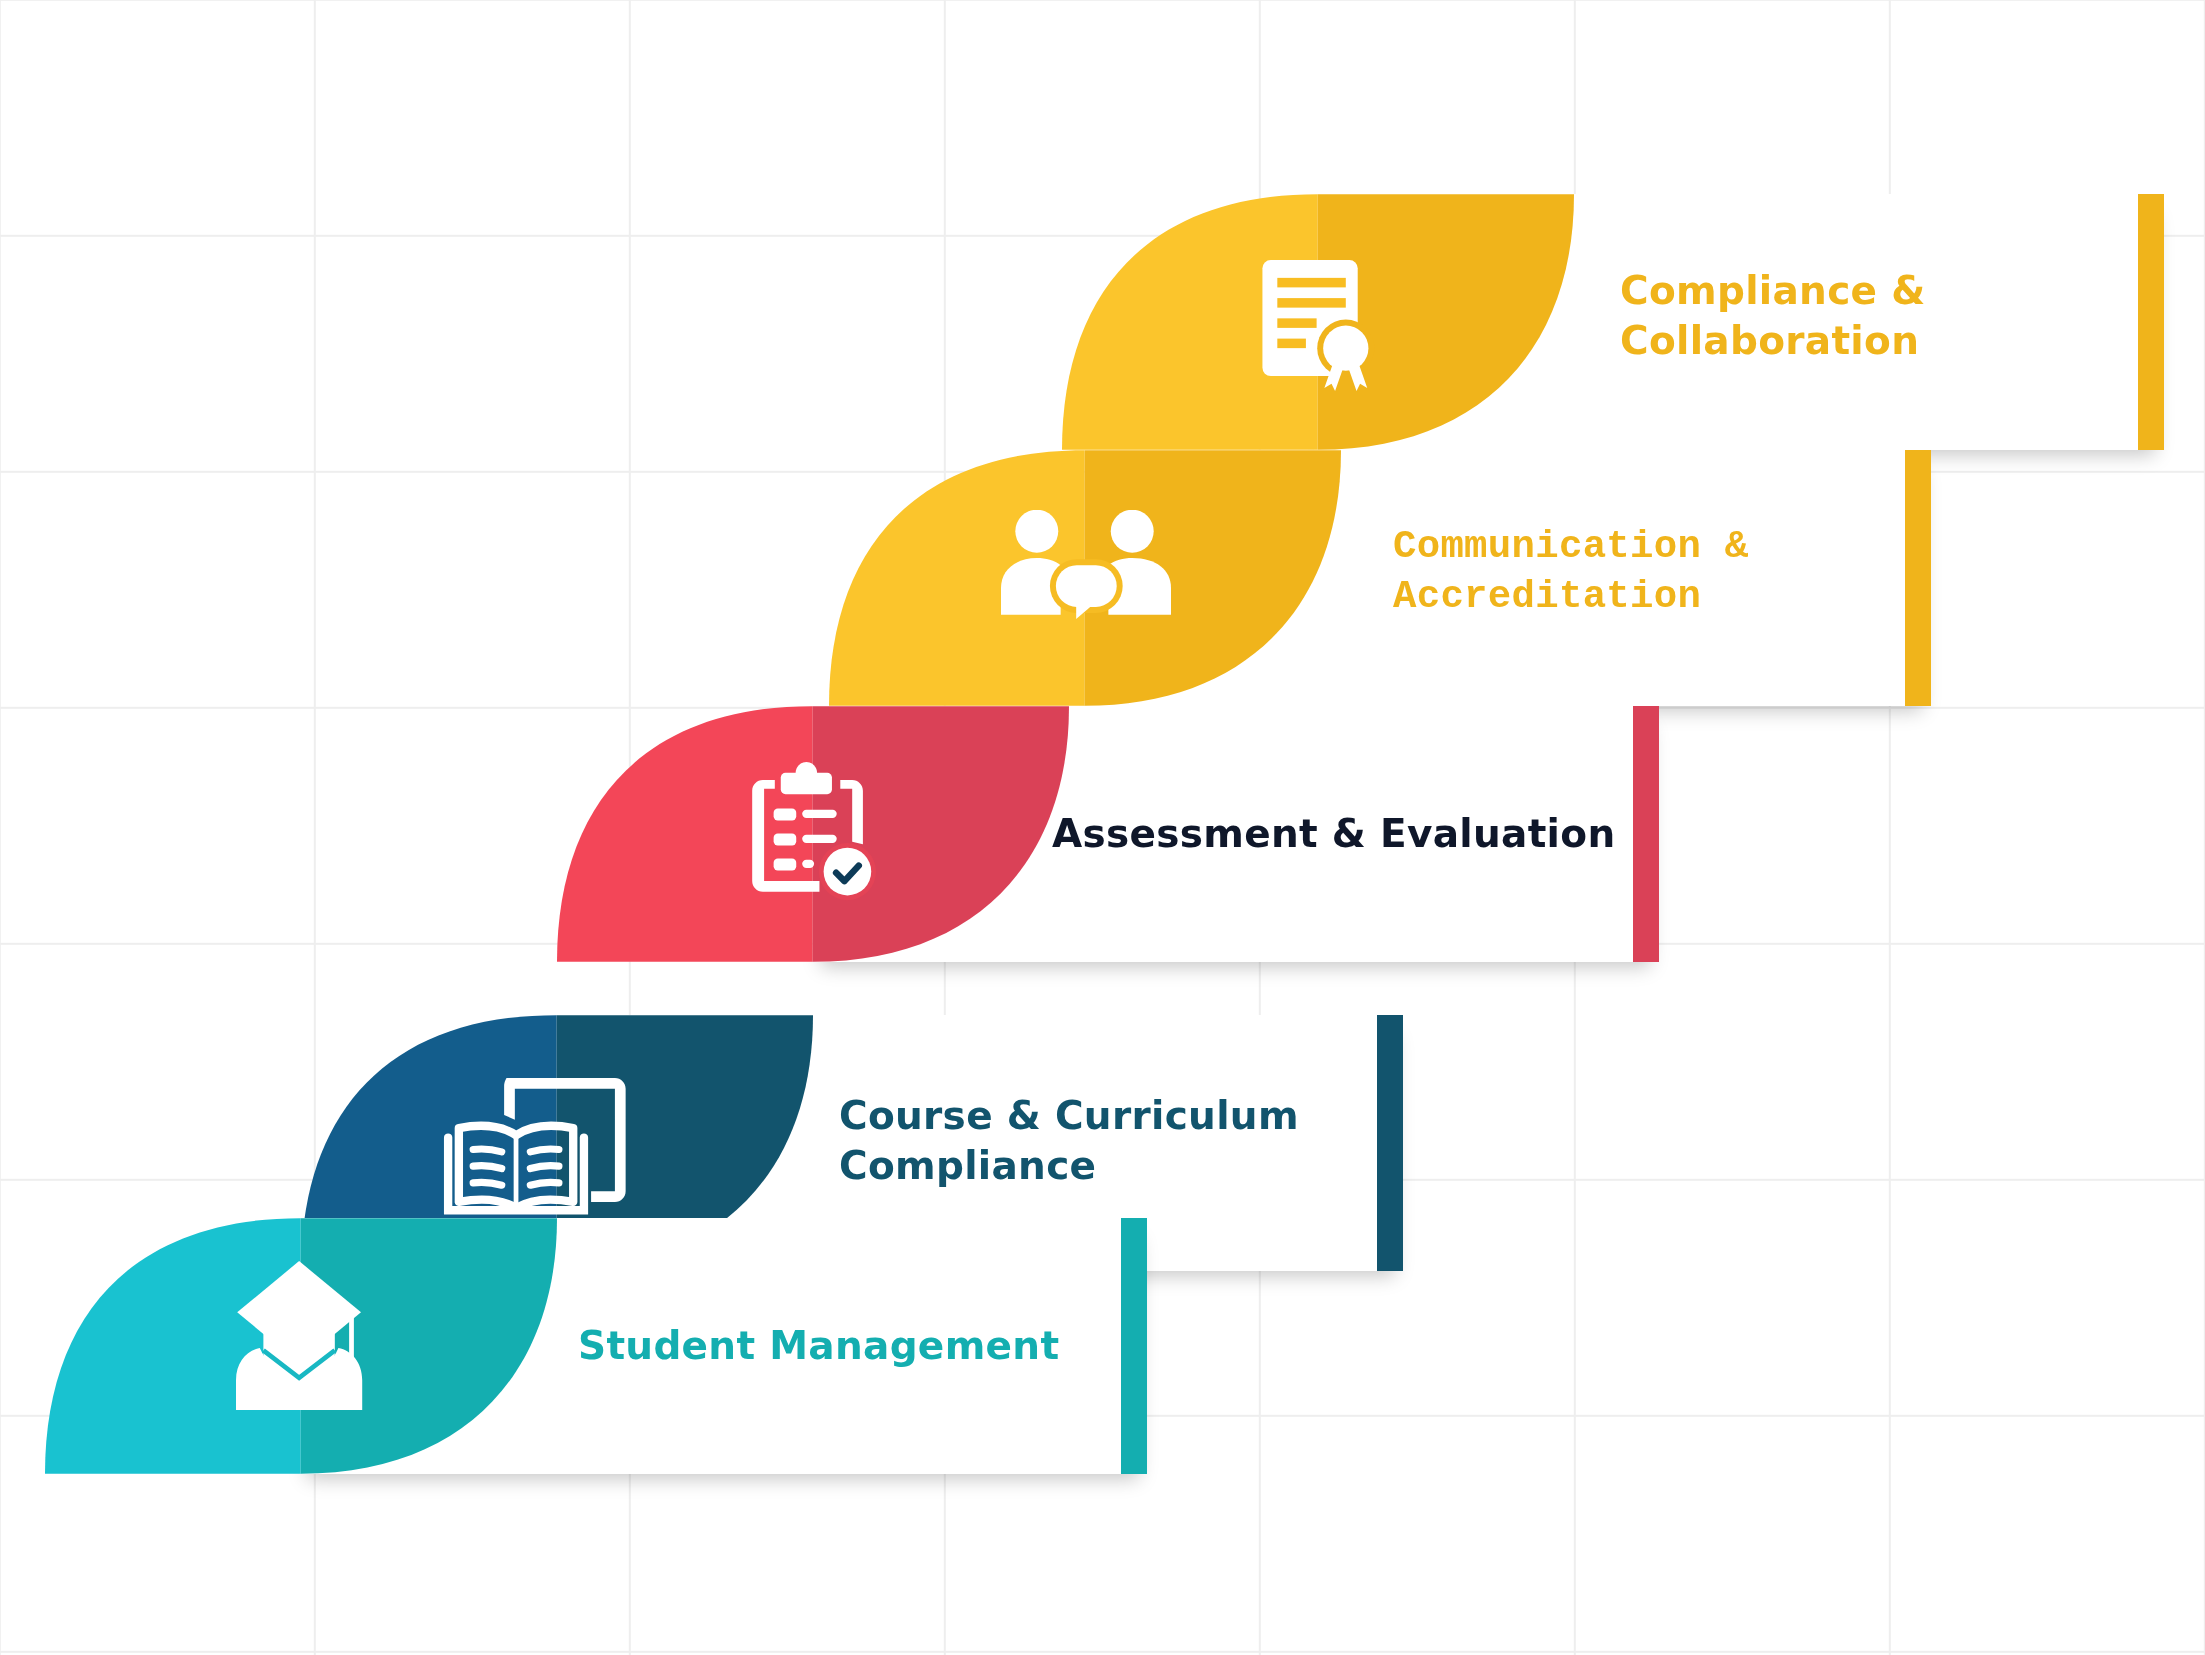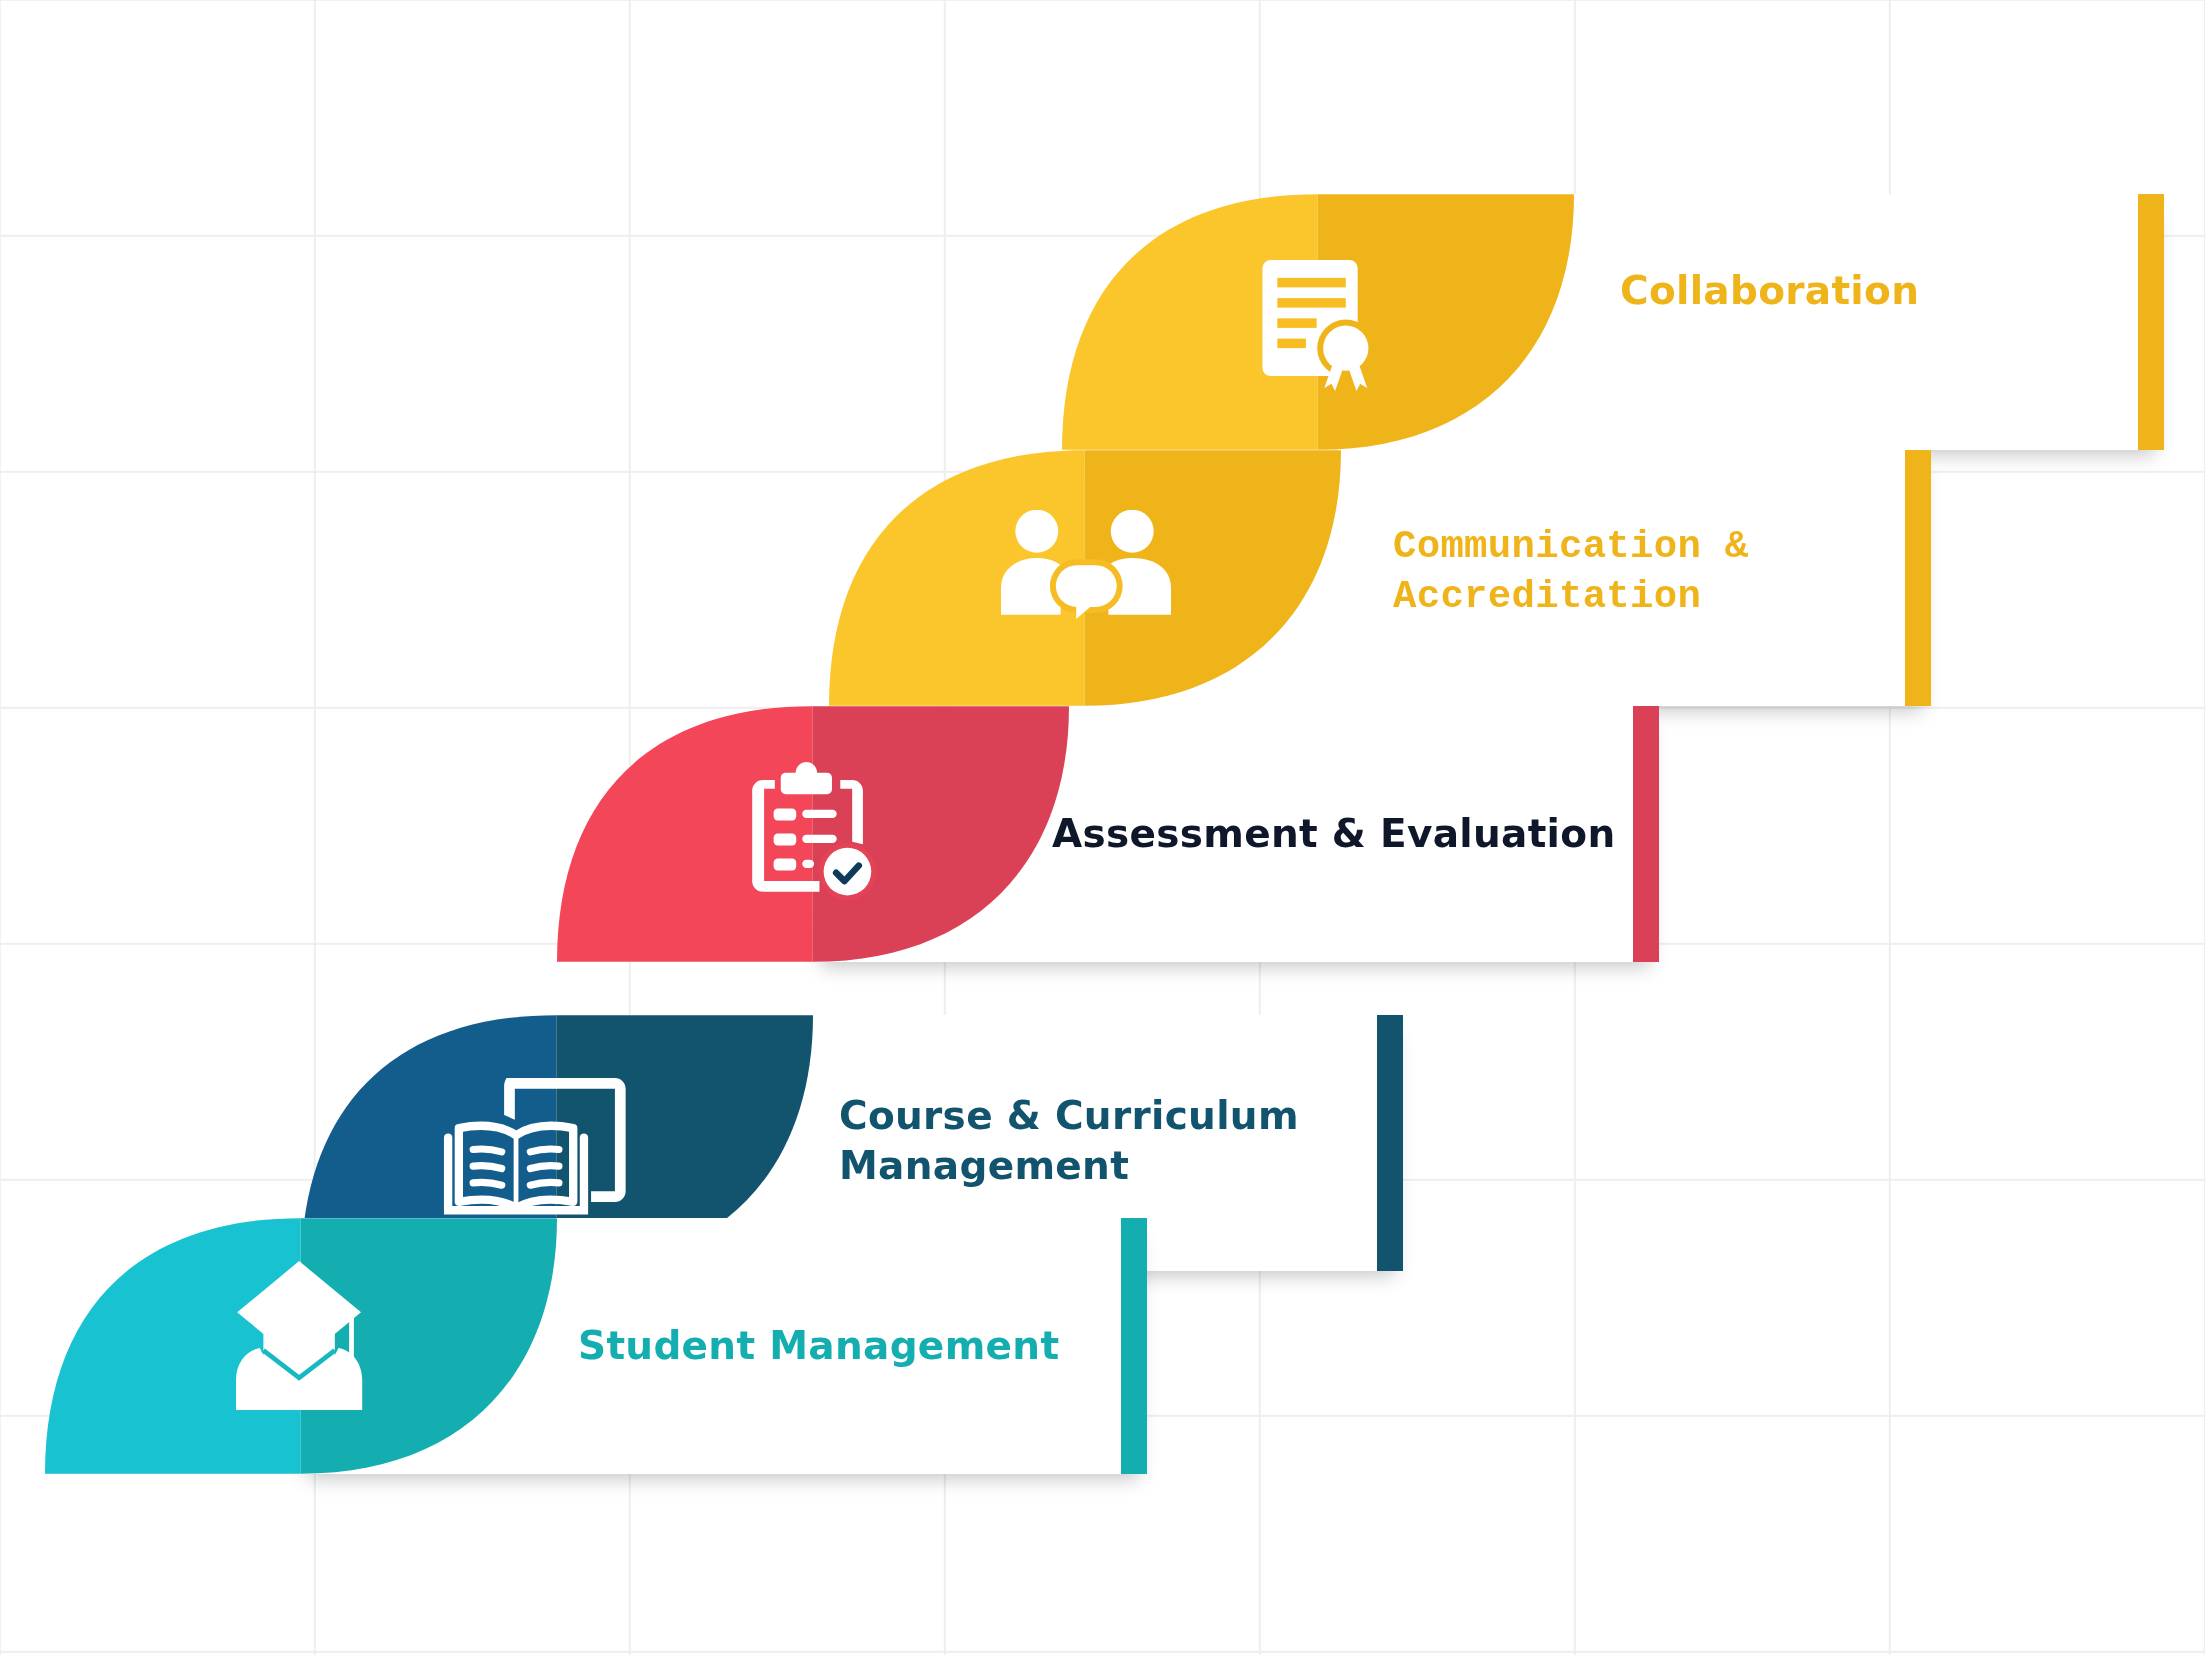--- a/index.html
+++ b/index.html
@@ -41,20 +41,21 @@
     <rect x="25" y="30" width="115" height="16" fill="#f8bd22"></rect>
     <rect x="25" y="64" width="115" height="16" fill="#f8bd22"></rect>
     <rect x="25" y="98" width="66" height="16" fill="#f8bd22"></rect>
     <rect x="25" y="132" width="48" height="16" fill="#f8bd22"></rect>
     <circle cx="140" cy="148" r="48" fill="#f0b41b"></circle>
     <path d="M118 175 L 104 215 L 116 208 L 122 220 L 136 180 Z" fill="#ffffff"></path>
     <path d="M162 175 L 176 215 L 164 208 L 158 220 L 144 180 Z" fill="#ffffff"></path>
     <circle cx="140" cy="148" r="38" fill="#ffffff"></circle>
   </svg>
   <div class="label" style="left:1620px; top:72px; color:#f0b41b;">
+    <div>Compliance &amp;</div>
     <div>Collaboration</div>
   </div>
 </div>
 
 <div class="row" style="left:16px; top:450px; width:1839px;font-family:Liberation Mono, monospace;">
   <div class="card" style="left:1069px; width:845px;"></div>
   <div class="bar" style="left:1889px; background:#f0b41b;"></div>
   <svg class="leaf" style="left:813px;" viewBox="0 0 857 428">
     <path d="M0 428 C 0 170 140 0 428 0 L 428 428 Z" fill="#fbc52c"></path>
     <path d="M428 0 L 857 0 C 857 260 700 428 428 428 Z" fill="#f0b41b"></path>
@@ -111,21 +112,21 @@
   <svg class="icon" style="left:442px; top:63px;" width="185" height="137" viewBox="0 0 310 230">
     <path d="M108 0 L 290 0 C 300 0 308 8 308 18 L 308 190 C 308 200 300 208 290 208 L 250 208 L 250 190 L 290 190 L 290 18 L 122 18 L 122 70 L 104 62 L 104 14 C 104 6 108 0 108 0 Z" fill="#ffffff"></path>
     <path d="M10 100 L 10 222 L 238 222 L 238 100" stroke="#ffffff" stroke-width="14" fill="none" stroke-linecap="round"></path>
     <path d="M28 84 C 70 76 100 80 124 96 C 148 80 178 76 220 84 L 220 208 C 178 200 148 204 124 218 C 100 204 70 200 28 208 Z" stroke="#ffffff" stroke-width="14" fill="none" stroke-linejoin="round"></path>
     <line x1="124" y1="96" x2="124" y2="212" stroke="#ffffff" stroke-width="8"></line>
     <path d="M52 120 C 70 118 86 120 100 124 M52 148 C 70 146 86 148 100 152 M52 176 C 70 174 86 176 100 180" stroke="#ffffff" stroke-width="12" stroke-linecap="round" fill="none"></path>
     <path d="M148 124 C 162 120 178 118 196 120 M148 152 C 162 148 178 146 196 148 M148 180 C 162 176 178 174 196 176" stroke="#ffffff" stroke-width="12" stroke-linecap="round" fill="none"></path>
   </svg>
   <div class="label" style="left:839px; top:76px; color:#12546d;">
     <div>Course &amp; Curriculum</div>
-    <div>Management</div>
+    <div>Compliance</div>
   </div>
 </div>
 
 <div class="row" style="left:0; top:1218px; width:2032px;">
   <div class="card" style="left:299px; width:848px;"></div>
   <div class="bar" style="left:1121px; background:#14aeb0;"></div>
   <svg class="leaf" style="left:45px;" viewBox="0 0 857 428">
     <path d="M0 428 C 0 170 140 0 428 0 L 428 428 Z" fill="#19c2d0"></path>
     <path d="M428 0 L 857 0 C 857 260 700 428 428 428 Z" fill="#14aeb0"></path>
   </svg>

